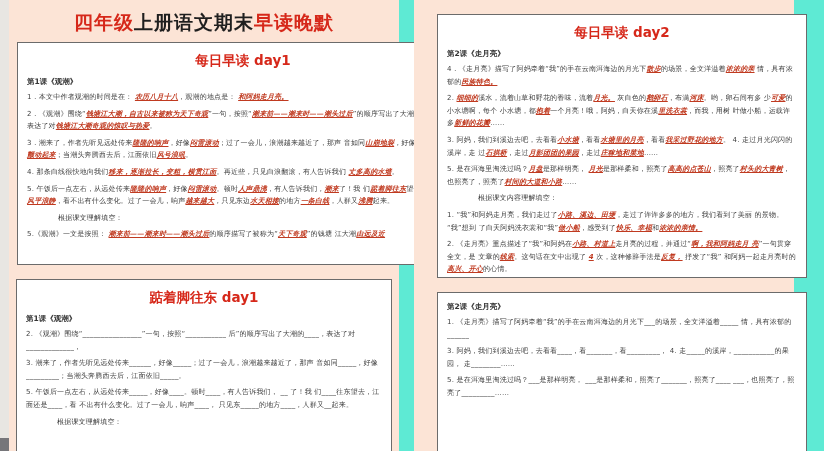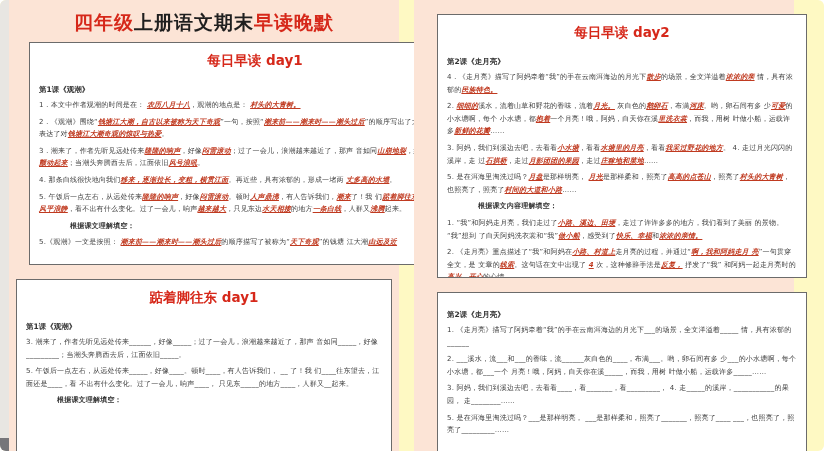--- a/index.html
+++ b/index.html
@@ -1,65 +1,66 @@
 <!DOCTYPE html>
 <html><head>
 <meta charset="utf-8">
 <style>
   html,body{margin:0;padding:0;}
   body{font-family:"DejaVu Sans","Liberation Sans",sans-serif;}
-  .canvas{position:relative;width:824px;height:451px;background:#fef9c3;overflow:hidden;border-radius:6px;}
+  .canvas{position:relative;width:824px;height:451px;background:#5eead4;overflow:hidden;}
   .edge-strip{position:absolute;left:0;top:0;width:9px;height:451px;background:#e8e6e2;}
   .corner-artifact{position:absolute;left:0;top:438px;width:9px;height:13px;background:#76767a;}
   .page{position:absolute;top:0;height:451px;background:#fce4d6;}
   .page-left{left:9px;width:390px;}
   .page-right{left:414px;width:380px;}
   .main-title{padding-top:9px;text-align:center;font-size:19px;font-weight:bold;letter-spacing:1px;line-height:26px;}
   .box{position:absolute;background:#ffffff;border:1px solid #6b6b6b;box-sizing:border-box;
        padding:2px 9px 4px 9px;overflow:hidden;}
-  .box1-left{left:20px;top:42px;width:452px;height:223px;}
+  .box1-left{left:8px;top:42px;width:452px;height:223px;}
   .box2-left{left:7px;top:279px;width:376px;height:200px;}
   .box1-right{left:23px;top:14px;width:370px;height:264px;}
   .box2-right{left:23px;top:292px;width:370px;height:190px;}
   .sec-heading{font-size:13.5px;font-weight:bold;color:#d6281a;text-align:center;margin:7px 0 5px 0;}
-  .lesson{font-size:7.5px;font-weight:bold;color:#333333;margin:15px 0 3px 0;}
+  .lesson{font-size:7.5px;font-weight:bold;color:#333333;margin:7px 0 3px 0;}
   .sec-body .para{font-size:7px;line-height:1.8;color:#404040;margin:4px 0;letter-spacing:0.2px;}
   .run.ans{color:#c03a20;text-decoration:underline;text-underline-offset:1px;font-weight:bold;font-style:italic;}
-  .run.label{font-weight:bold;color:#333333;padding-left:31px;}
+  .run.label{font-weight:normal;color:#333333;padding-left:31px;}
   .run.red{color:#d6281a;}
   .run.dark{color:#1f1f1f;}
 </style>
 </head>
 <body>
 
 <div class="canvas">
   <div class="edge-strip"></div>
   <div class="corner-artifact"></div>
 
   <div class="page page-left">
     <div class="main-title"><span class="run red">四年级</span><span class="run dark">上册语文期末</span><span class="run red">早读晚默</span></div>
 
     <div class="box box1-left">
       <div class="sec-heading">每日早读 day1</div>
       <div class="lesson">第1课《观潮》</div>
       <div class="sec-body">
-          <p class="para"><span class="run txt">1．本文中作者观潮的时间是在： </span><span class="run ans">农历八月十八</span><span class="run txt">，观潮的地点是： </span><span class="run ans">村头的大青树。</span></p>
+          <p class="para"><span class="run txt">1．本文中作者观潮的时间是在： </span><span class="run ans">农历八月十八</span><span class="run txt">，观潮的地点是： </span><span class="run ans">和阿妈走月亮。</span></p>
           <p class="para"><span class="run txt">2．《观潮》围绕“</span><span class="run ans">钱塘江大潮，自古以来被称为天下奇观</span><span class="run txt">”一句，按照“</span><span class="run ans">潮来前——潮来时——潮头过后</span><span class="run txt">”的顺序写出了大潮的</span><span class="run ans">雄伟壮观</span><span class="run txt">，表达了对</span><span class="run ans">钱塘江大潮奇观的惊叹与热爱</span><span class="run txt">。</span></p>
           <p class="para"><span class="run txt">3．潮来了，作者先听见远处传来</span><span class="run ans">隆隆的响声</span><span class="run txt">，好像</span><span class="run ans">闷雷滚动</span><span class="run txt">；过了一会儿，浪潮越来越近了，那声 音如同</span><span class="run ans">山崩地裂</span><span class="run txt">，好像</span><span class="run ans">大地都被震得颤动起来</span><span class="run txt">；当潮头奔腾西去后，江面依旧</span><span class="run ans">风号浪吼</span><span class="run txt">。</span></p>
-          <p class="para"><span class="run txt">4. 那条白线很快地向我们</span><span class="run ans">移来，逐渐拉长，变粗，横贯江面</span><span class="run txt">。再近些，具有浓郁的，形成一堵两 </span><span class="run ans">丈多高的水墙</span><span class="run txt">。</span></p>
+          <p class="para"><span class="run txt">4. 那条白线很快地向我们</span><span class="run ans">移来，逐渐拉长，变粗，横贯江面</span><span class="run txt">。再近些，只见白浪翻滚，有人告诉我们 </span><span class="run ans">丈多高的水墙</span><span class="run txt">。</span></p>
           <p class="para"><span class="run txt">5. 午饭后一点左右，从远处传来</span><span class="run ans">隆隆的响声</span><span class="run txt">，好像</span><span class="run ans">闷雷滚动</span><span class="run txt">。顿时</span><span class="run ans">人声鼎沸</span><span class="run txt">，有人告诉我们，</span><span class="run ans">潮来</span><span class="run txt">了！我 们</span><span class="run ans">踮着脚往东</span><span class="run txt">望去，江面还是</span><span class="run ans">风平浪静</span><span class="run txt">，看不出有什么变化。过了一会儿，响声</span><span class="run ans">越来越大</span><span class="run txt">，只见东边</span><span class="run ans">水天相接</span><span class="run txt">的地方</span><span class="run ans">一条白线</span><span class="run txt">，人群又</span><span class="run ans">沸腾</span><span class="run txt">起来。</span></p>
           <p class="para"><span class="run label">根据课文理解填空：</span></p>
           <p class="para"><span class="run txt">5.《观潮》一文是按照： </span><span class="run ans">潮来前——潮来时——潮头过后</span><span class="run txt">的顺序描写了被称为“</span><span class="run ans">天下奇观</span><span class="run txt">”的钱塘 江大潮</span><span class="run ans">由远及近</span></p>
         </div>
     </div>
 
     <div class="box box2-left">
       <div class="sec-heading">踮着脚往东 day1</div>
       <div class="lesson">第1课《观潮》</div>
       <div class="sec-body">
+          <p class="para"><span class="run txt">2. 《观潮》围绕“________________”一句，按照“___________ 后”的顺序写出了大潮的____，表达了对_____________，</span></p>
           <p class="para"><span class="run txt">3. 潮来了，作者先听见远处传来______，好像_____；过了一会儿，浪潮越来越近了，那声 音如同_____，好像_________；当潮头奔腾西去后，江面依旧_____。</span></p>
           <p class="para"><span class="run txt">5. 午饭后一点左右，从远处传来_____，好像____。顿时____，有人告诉我们， __ 了！我 们____往东望去，江面还是____，看 不出有什么变化。过了一会儿，响声____， 只见东_____的地方____，人群又__起来。</span></p>
           <p class="para"><span class="run label">根据课文理解填空：</span></p>
         </div>
     </div>
   </div>
 
   <div class="page page-right">
     <div class="box box1-right">
       <div class="sec-heading">每日早读 day2</div>
@@ -72,19 +73,18 @@
           <p class="para"><span class="run label">根据课文内容理解填空：</span></p>
           <p class="para"><span class="run txt">1. “我”和阿妈走月亮，我们走过了</span><span class="run ans">小路、溪边、田埂</span><span class="run txt">，走过了许许多多的地方，我们看到了美丽 的景物。 “我”想到 了白天阿妈洗衣裳和“我”</span><span class="run ans">做小船</span><span class="run txt">，感受到了</span><span class="run ans">快乐、幸福</span><span class="run txt">和</span><span class="run ans">浓浓的亲情。</span></p>
           <p class="para"><span class="run txt">2. 《走月亮》重点描述了“我”和阿妈在</span><span class="run ans">小路、村道上</span><span class="run txt">走月亮的过程，并通过“</span><span class="run ans">啊，我和阿妈走月 亮</span><span class="run txt">”一句贯穿全文，是 文章的</span><span class="run ans">线索</span><span class="run txt">。这句话在文中出现了 </span><span class="run ans">4</span><span class="run txt"> 次，这种修辞手法是</span><span class="run ans">反复，</span><span class="run txt"> 抒发了“我” 和阿妈一起走月亮时的</span><span class="run ans">高兴、开心</span><span class="run txt">的心情。</span></p>
         </div>
     </div>
 
     <div class="box box2-right">
       <div class="lesson">第2课《走月亮》</div>
       <div class="sec-body">
           <p class="para"><span class="run txt">1. 《走月亮》描写了阿妈牵着“我”的手在云南洱海边的月光下___的场景，全文洋溢着_____ 情，具有浓郁的______</span></p>
-          <p class="para"><span class="run txt">2. ___溪水，流___和___的香味，流______灰白色的____，布满___。哟，卵石间有多 少___的小水塘啊，每个小水塘，都___一个 月亮！哦，阿妈，白天你在溪_____，而我，用树 叶做小船，运载许多_____……</span></p>
           <p class="para"><span class="run txt">3. 阿妈，我们到溪边去吧，去看看____，看_______，看_________， 4. 走_____的溪岸，___________的果园， 走________……</span></p>
           <p class="para"><span class="run txt">5. 是在洱海里淘洗过吗？___是那样明亮， ___是那样柔和，照亮了_______，照亮了____ ___，也照亮了，照亮了_________……</span></p>
         </div>
     </div>
   </div>
 </div>
 
 </body></html>

